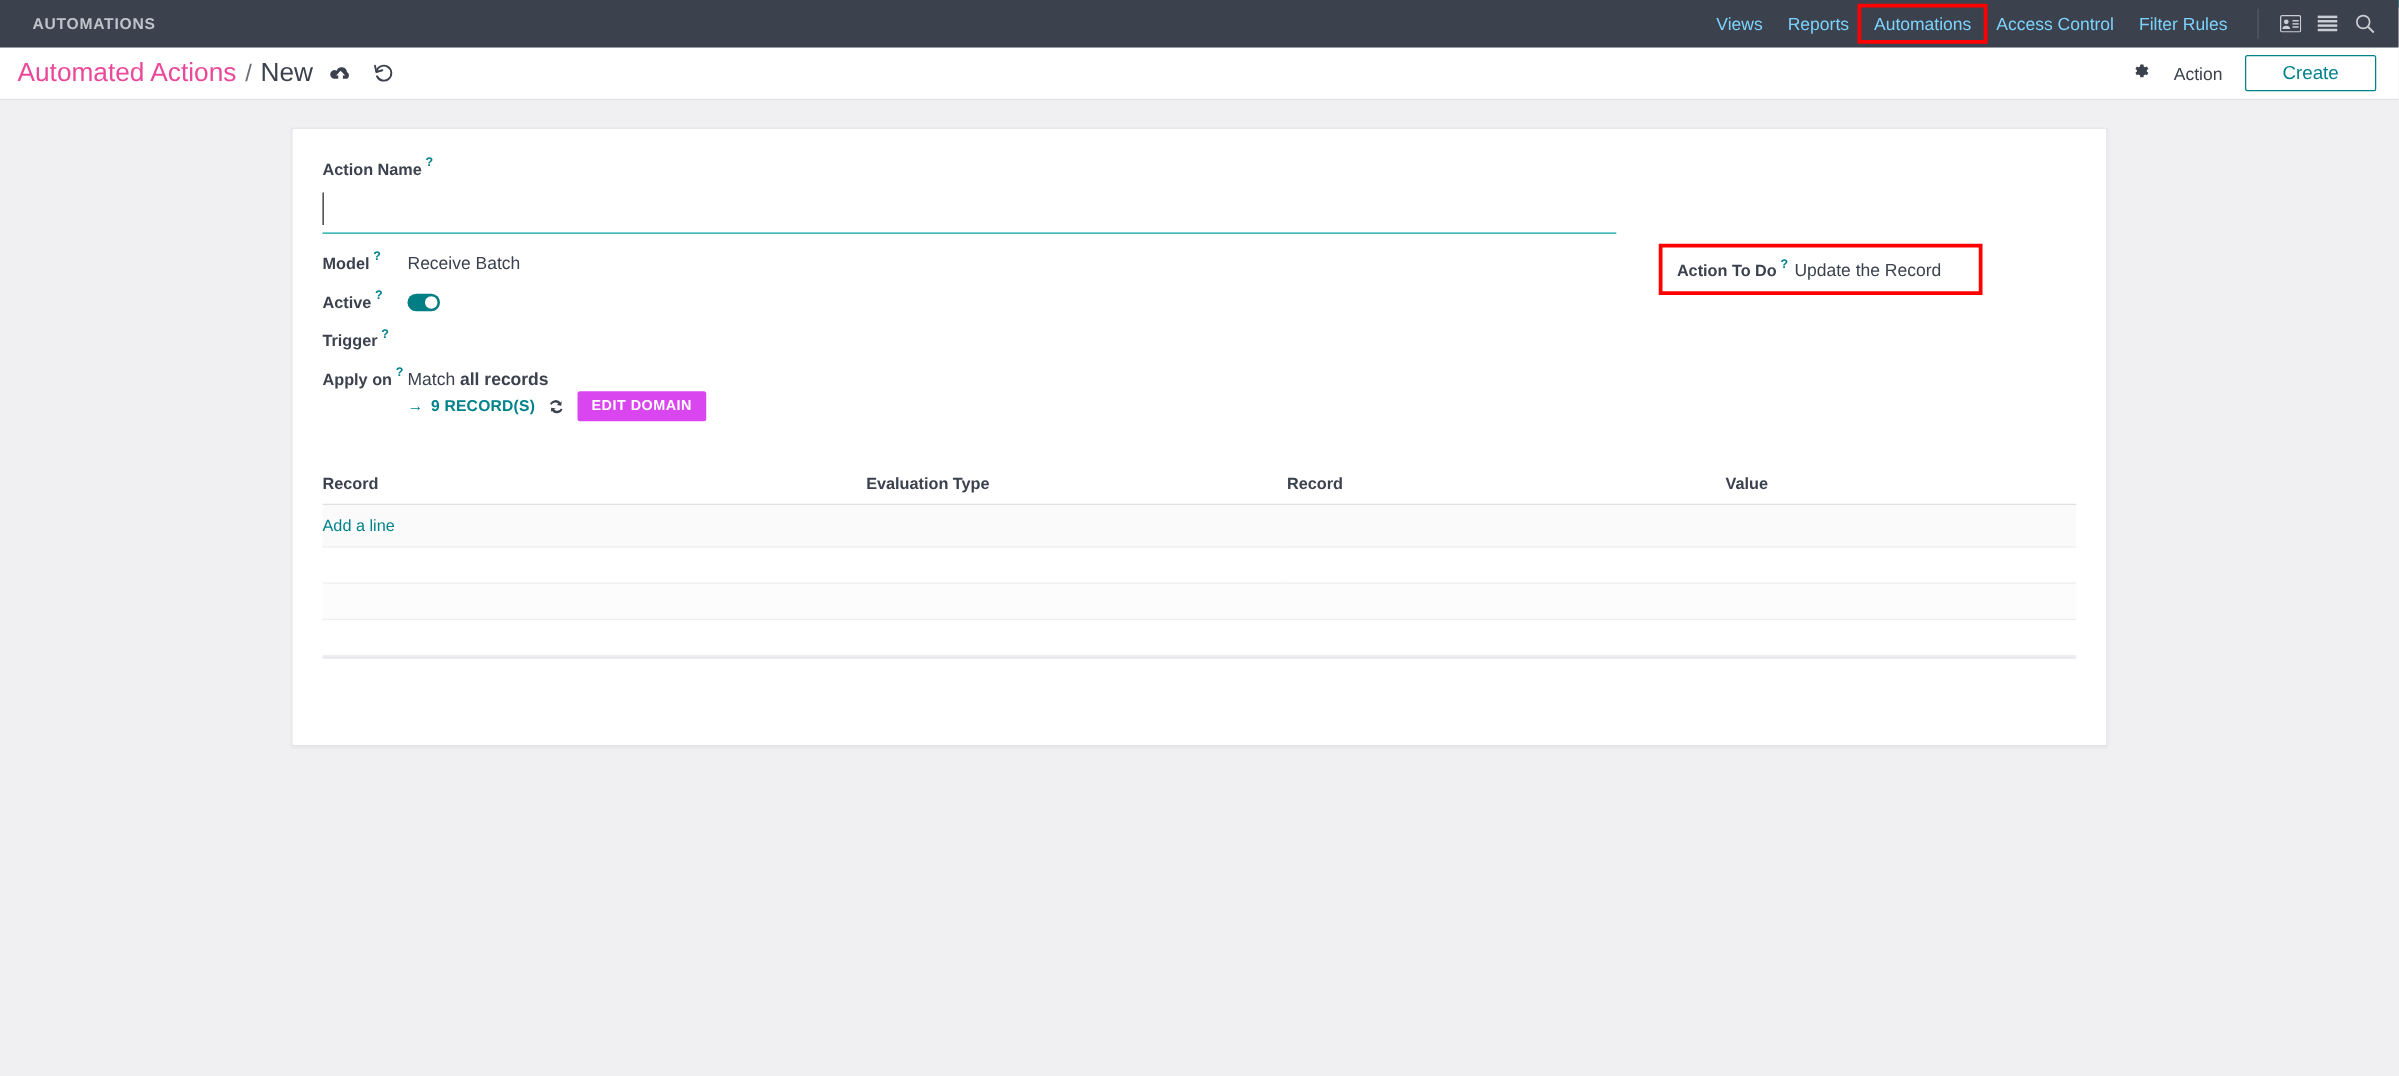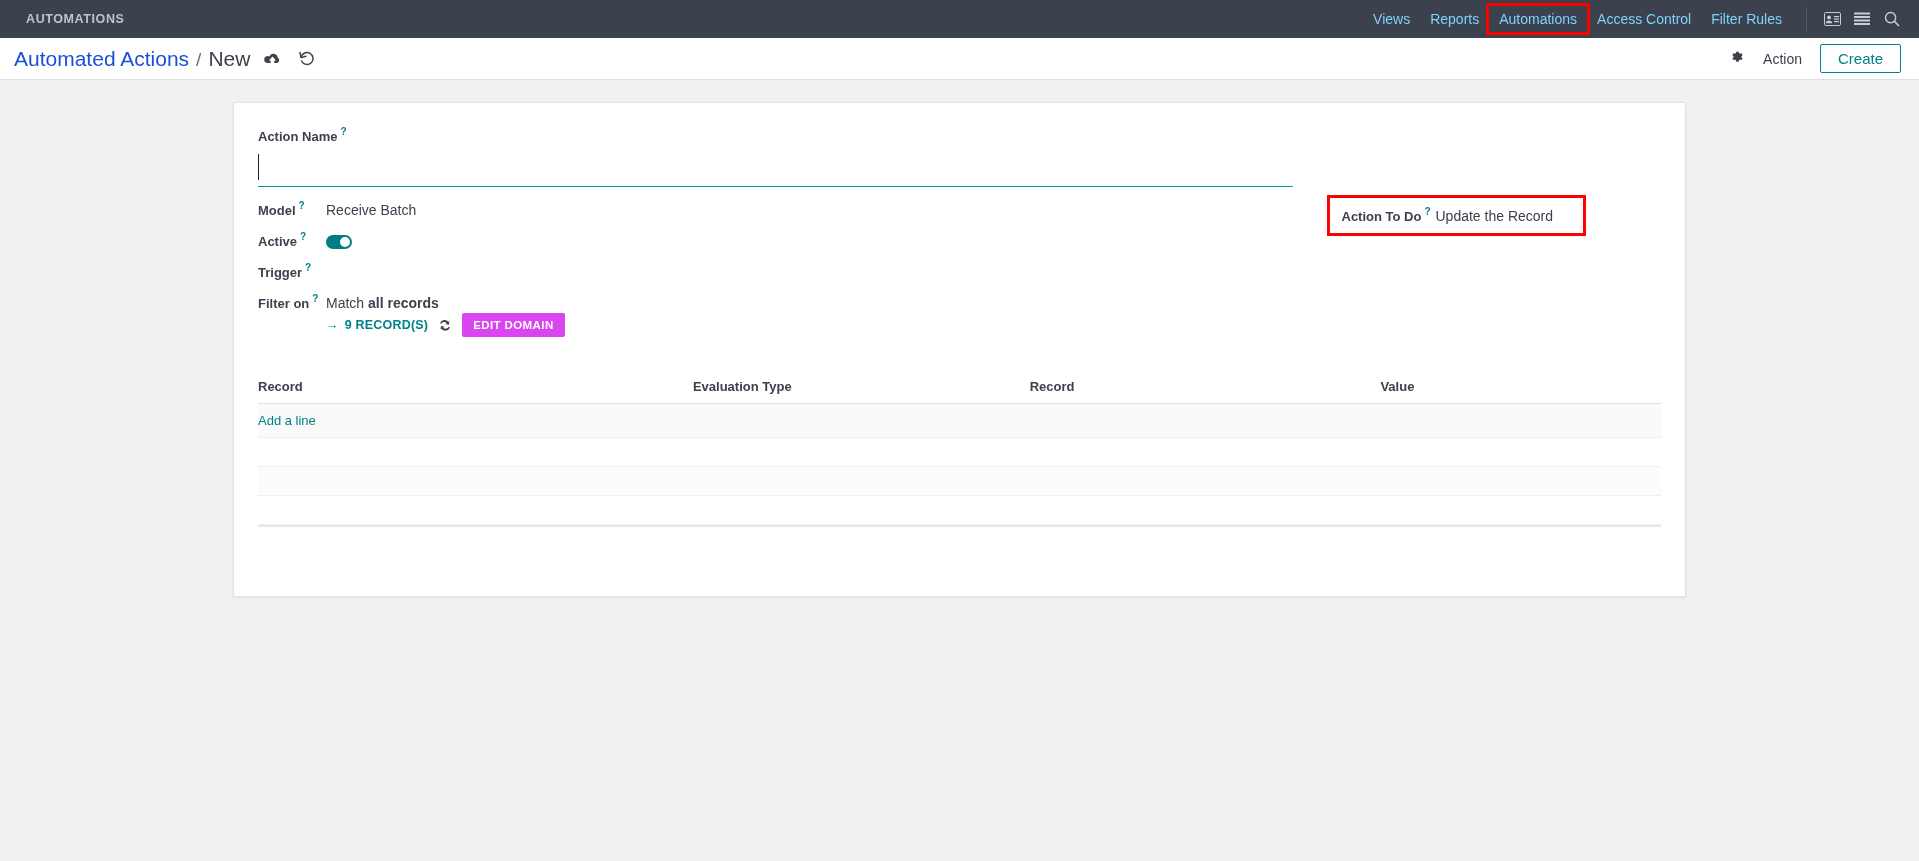--- a/index.html
+++ b/index.html
@@ -44,36 +44,36 @@
 
   
   .control-panel {
     height: 42px; background: #ffffff;
     border-bottom: 1px solid #dfe1e5;
     display: flex; align-items: center;
     padding: 0 18px 0 14px;
   }
   .breadcrumb { display: flex; align-items: baseline; }
   .bc-parent {
-    font-size: 21px; color: #1d4ed8; cursor: pointer;
+    font-size: 21px; color: #ec4899; cursor: pointer;
   }
   .bc-sep { font-size: 19px; color: #6b6f76; margin: 0 7px; }
   .bc-current { font-size: 21px; color: #3b414d; }
   .bc-actions { display: flex; align-items: center; margin-left: 14px; gap: 18px; }
   .bc-icon { cursor: pointer; color: #3b414d; display: flex; align-items: center; }
 
   .cp-right { margin-left: auto; display: flex; align-items: center; gap: 18px; }
   .action-btn {
     display: flex; align-items: center; gap: 19px;
     font-size: 14px; color: #3b414d; cursor: pointer;
   }
   .create-btn {
     font-size: 15px; color: #00828a;
     border: 1px solid #00828a; background: #fff;
-    padding: 5px 17px; cursor: pointer; border-radius: 2px;
+    padding: 5px 29px; cursor: pointer; border-radius: 2px;
   }
 
   
   .sheet-wrap { padding: 22px 0 0 0; display: flex; justify-content: center; }
   .sheet {
     width: 1453px; background: #fff;
     border: 1px solid #e0e2e6;
     box-shadow: 0 1px 2px rgba(0,0,0,.05);
     padding: 24px 24px 0 24px;
     min-height: 495px;
@@ -281,21 +281,21 @@
       <div class="frow">
         <div class="fname lbl">
           <span>Trigger</span>
           <span class="help-q">?</span>
         </div>
         <div class="fval"></div>
       </div>
 
       <div class="frow">
         <div class="fname lbl">
-          <span>Filter on</span>
+          <span>Apply on</span>
           <span class="help-q">?</span>
         </div>
         <div>
           <div class="fval">
             <span>Match </span><span class="strong">all records</span>
           </div>
           <div class="domain-row">
             <div class="rec-link">
               <span>→</span>
               <span>9 RECORD(S)</span>

